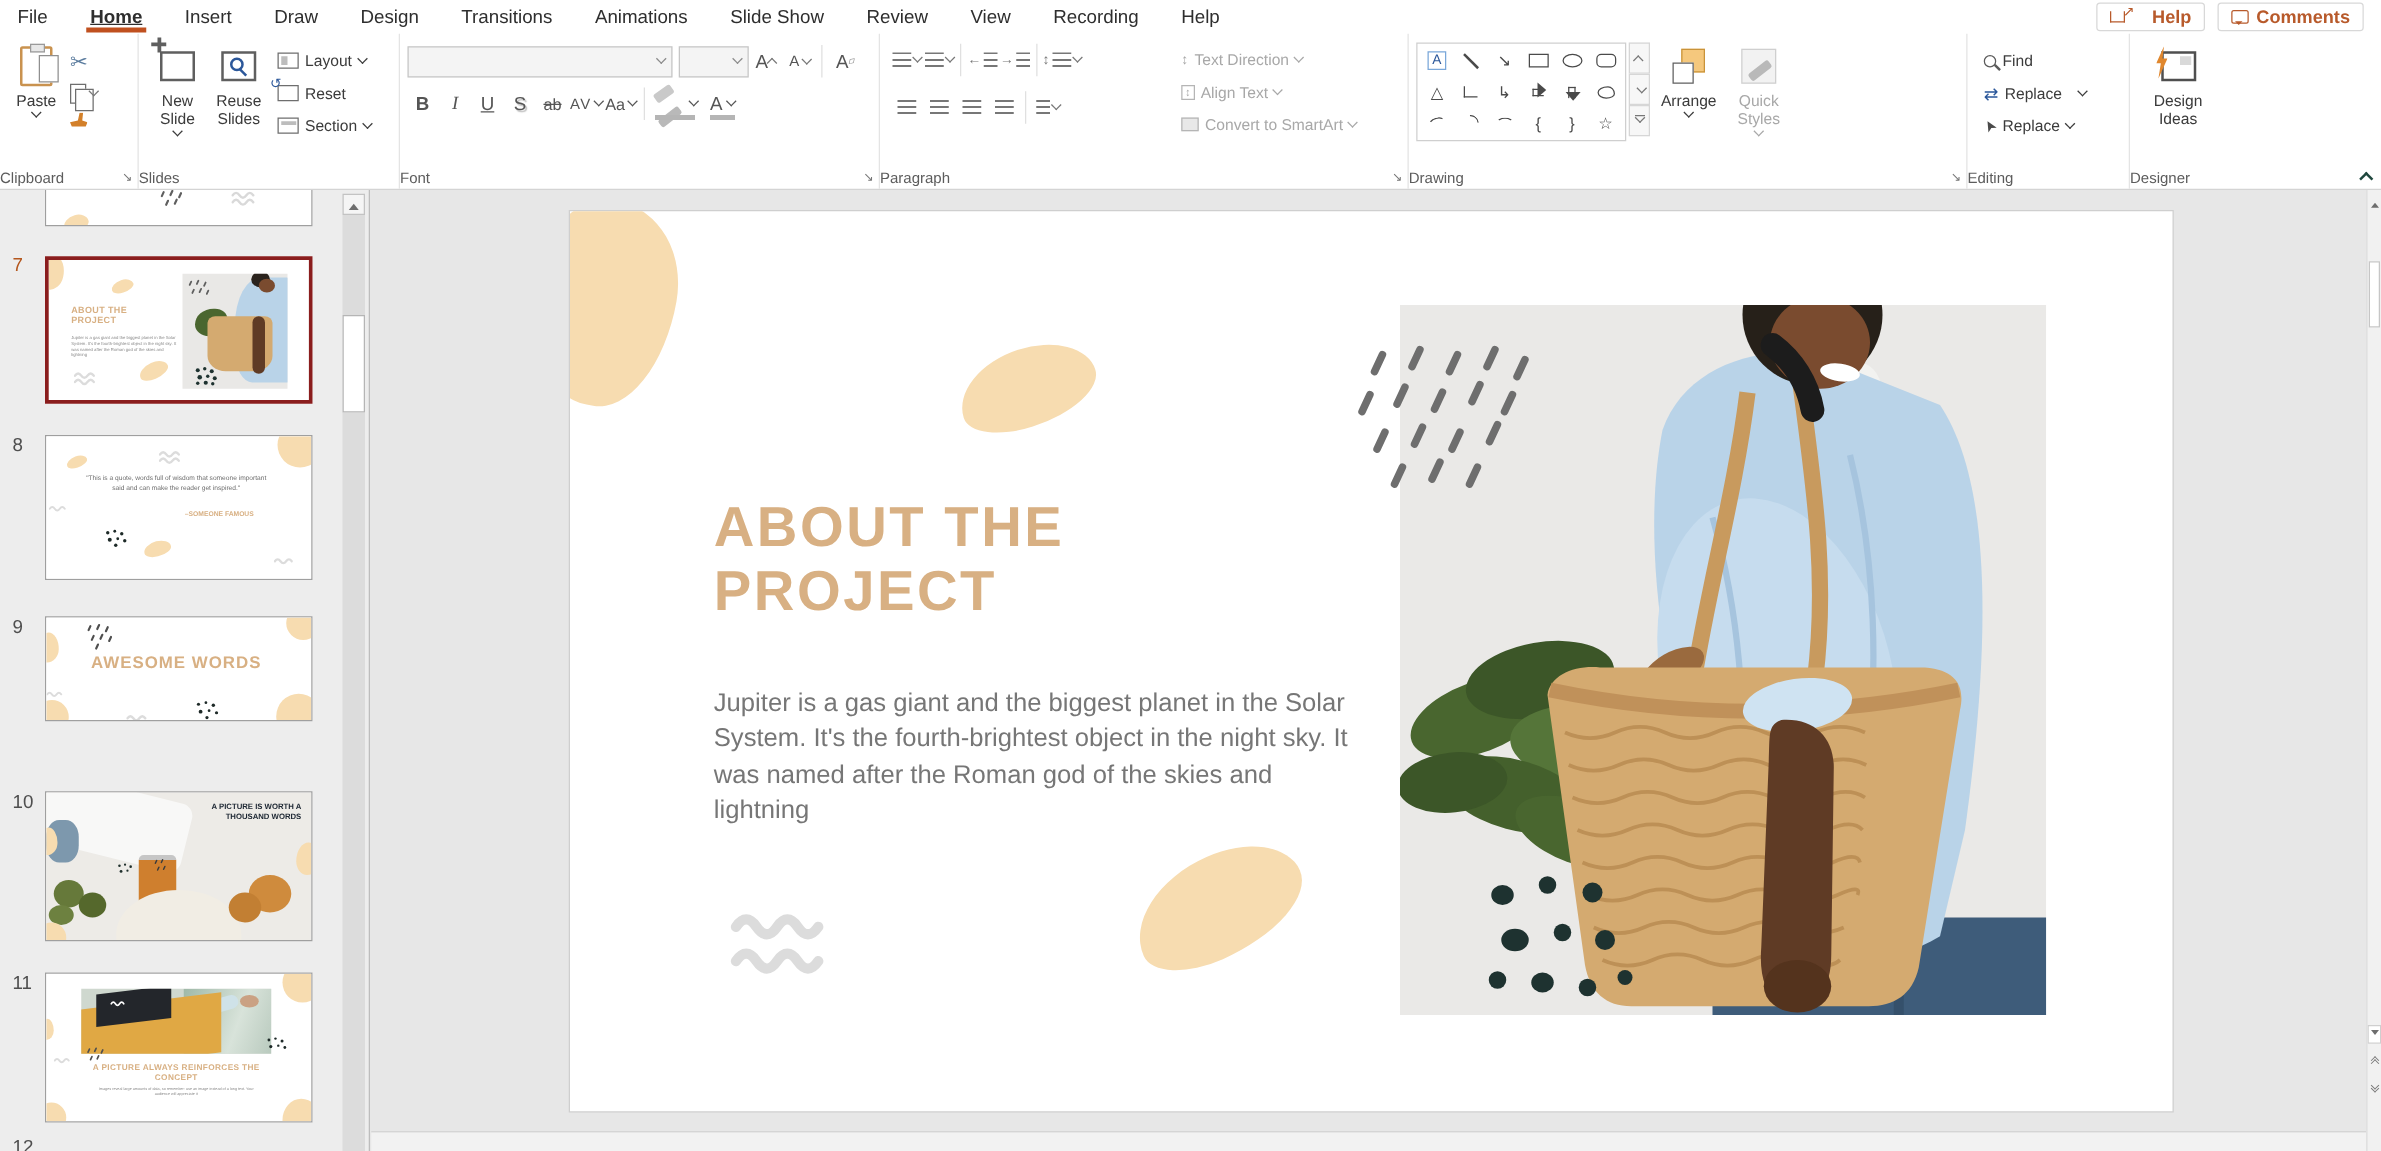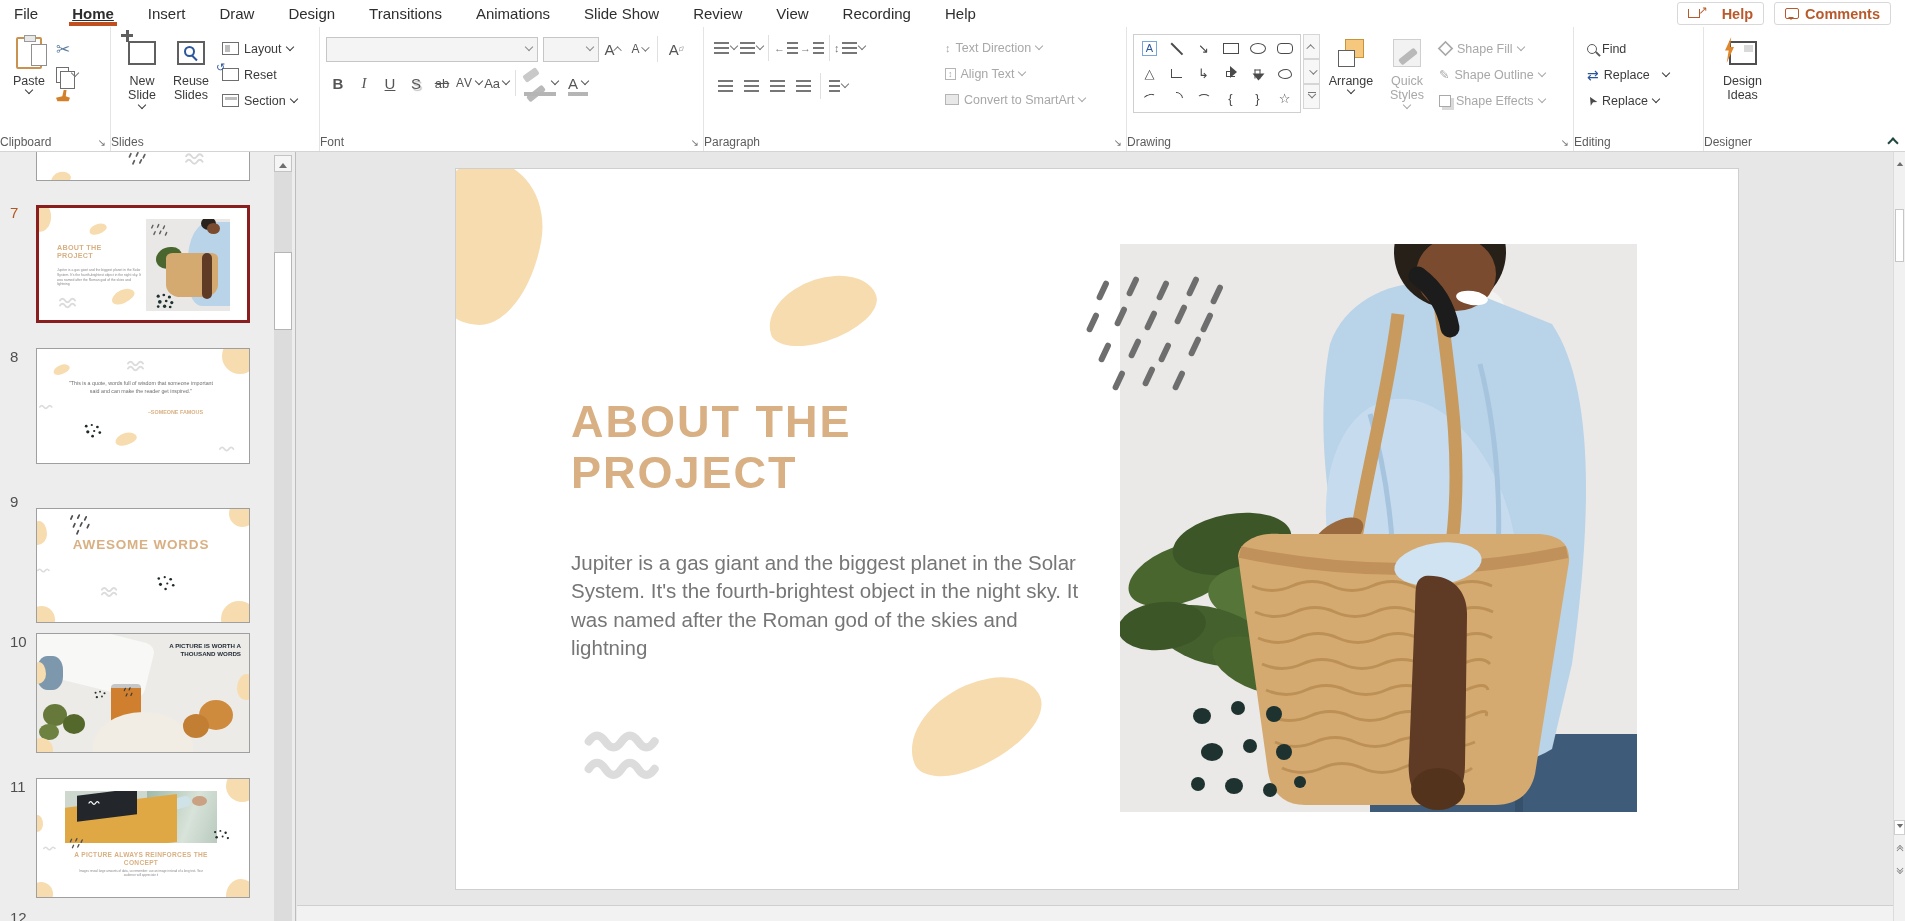--- a/index.html
+++ b/index.html
@@ -446,37 +446,20 @@
           </span>
         <span>Arrange</span>
         <span class="dd"></span>
       </div>
       <div class="bigbtn dis" style="margin-left:10px">
         <span class="icn">
             <span class="ic-qstyles"></span>
           </span>
         <span style="width:44px">Quick Styles</span>
         <span class="dd"></span>
-      </div>
-      <div class="stackcol" style="margin-left:6px">
-        <div class="sbtn dis">
-            <span class="ic-sfill"></span>
-            <span>Shape Fill</span>
-            <span class="dd"></span>
-          </div>
-        <div class="sbtn dis">
-            <span style="color:#a9a9a9">✎</span>
-            <span>Shape Outline</span>
-            <span class="dd"></span>
-          </div>
-        <div class="sbtn dis">
-            <span class="ic-seffects"></span>
-            <span>Shape Effects</span>
-            <span class="dd"></span>
-          </div>
       </div>
       <div class="glabel">Drawing</div>
       <div class="lau">↘</div>
     </div>
 
     <div class="grp" style="width:130px">
       <div class="stackcol" style="margin-left:4px">
         <div class="sbtn">
             <span class="ic-find"></span>
             <span>Find</span>
@@ -611,21 +594,21 @@
               </g>
             </svg>
           <span class="blob" style="left:78px;top:84px;width:22px;height:12px;transform:rotate(-15deg)"></span>
           <svg class="tsq" style="right:12px;bottom:8px" width="18" height="12" viewBox="0 0 40 24">
               <path d="M2,12 q5,-7 10,0 t10,0 t10,0" stroke="#dcdcdc" stroke-width="4" fill="none" stroke-linecap="round"></path>
             </svg>
         </div>
       </div>
 
       <div class="slide-num" style="top:341px">9</div>
-      <div class="thumb" style="top:356px; height:115px">
+      <div class="thumb" style="top:341px; height:84px">
         <div class="thumb-inner">
           <svg class="tdash" style="left:32px;top:4px" width="26" height="22" viewBox="0 0 60 50">
               <g fill="#4f4f4f">
                 <rect x="4" y="4" width="4" height="12" rx="2" transform="rotate(25 6 10)"></rect>
                 <rect x="20" y="2" width="4" height="12" rx="2" transform="rotate(25 22 8)"></rect>
                 <rect x="36" y="6" width="4" height="12" rx="2" transform="rotate(25 38 12)"></rect>
                 <rect x="10" y="22" width="4" height="12" rx="2" transform="rotate(25 12 28)"></rect>
                 <rect x="26" y="20" width="4" height="12" rx="2" transform="rotate(25 28 26)"></rect>
                 <rect x="42" y="24" width="4" height="12" rx="2" transform="rotate(25 44 30)"></rect>
                 <rect x="18" y="38" width="4" height="12" rx="2" transform="rotate(25 20 44)"></rect>

